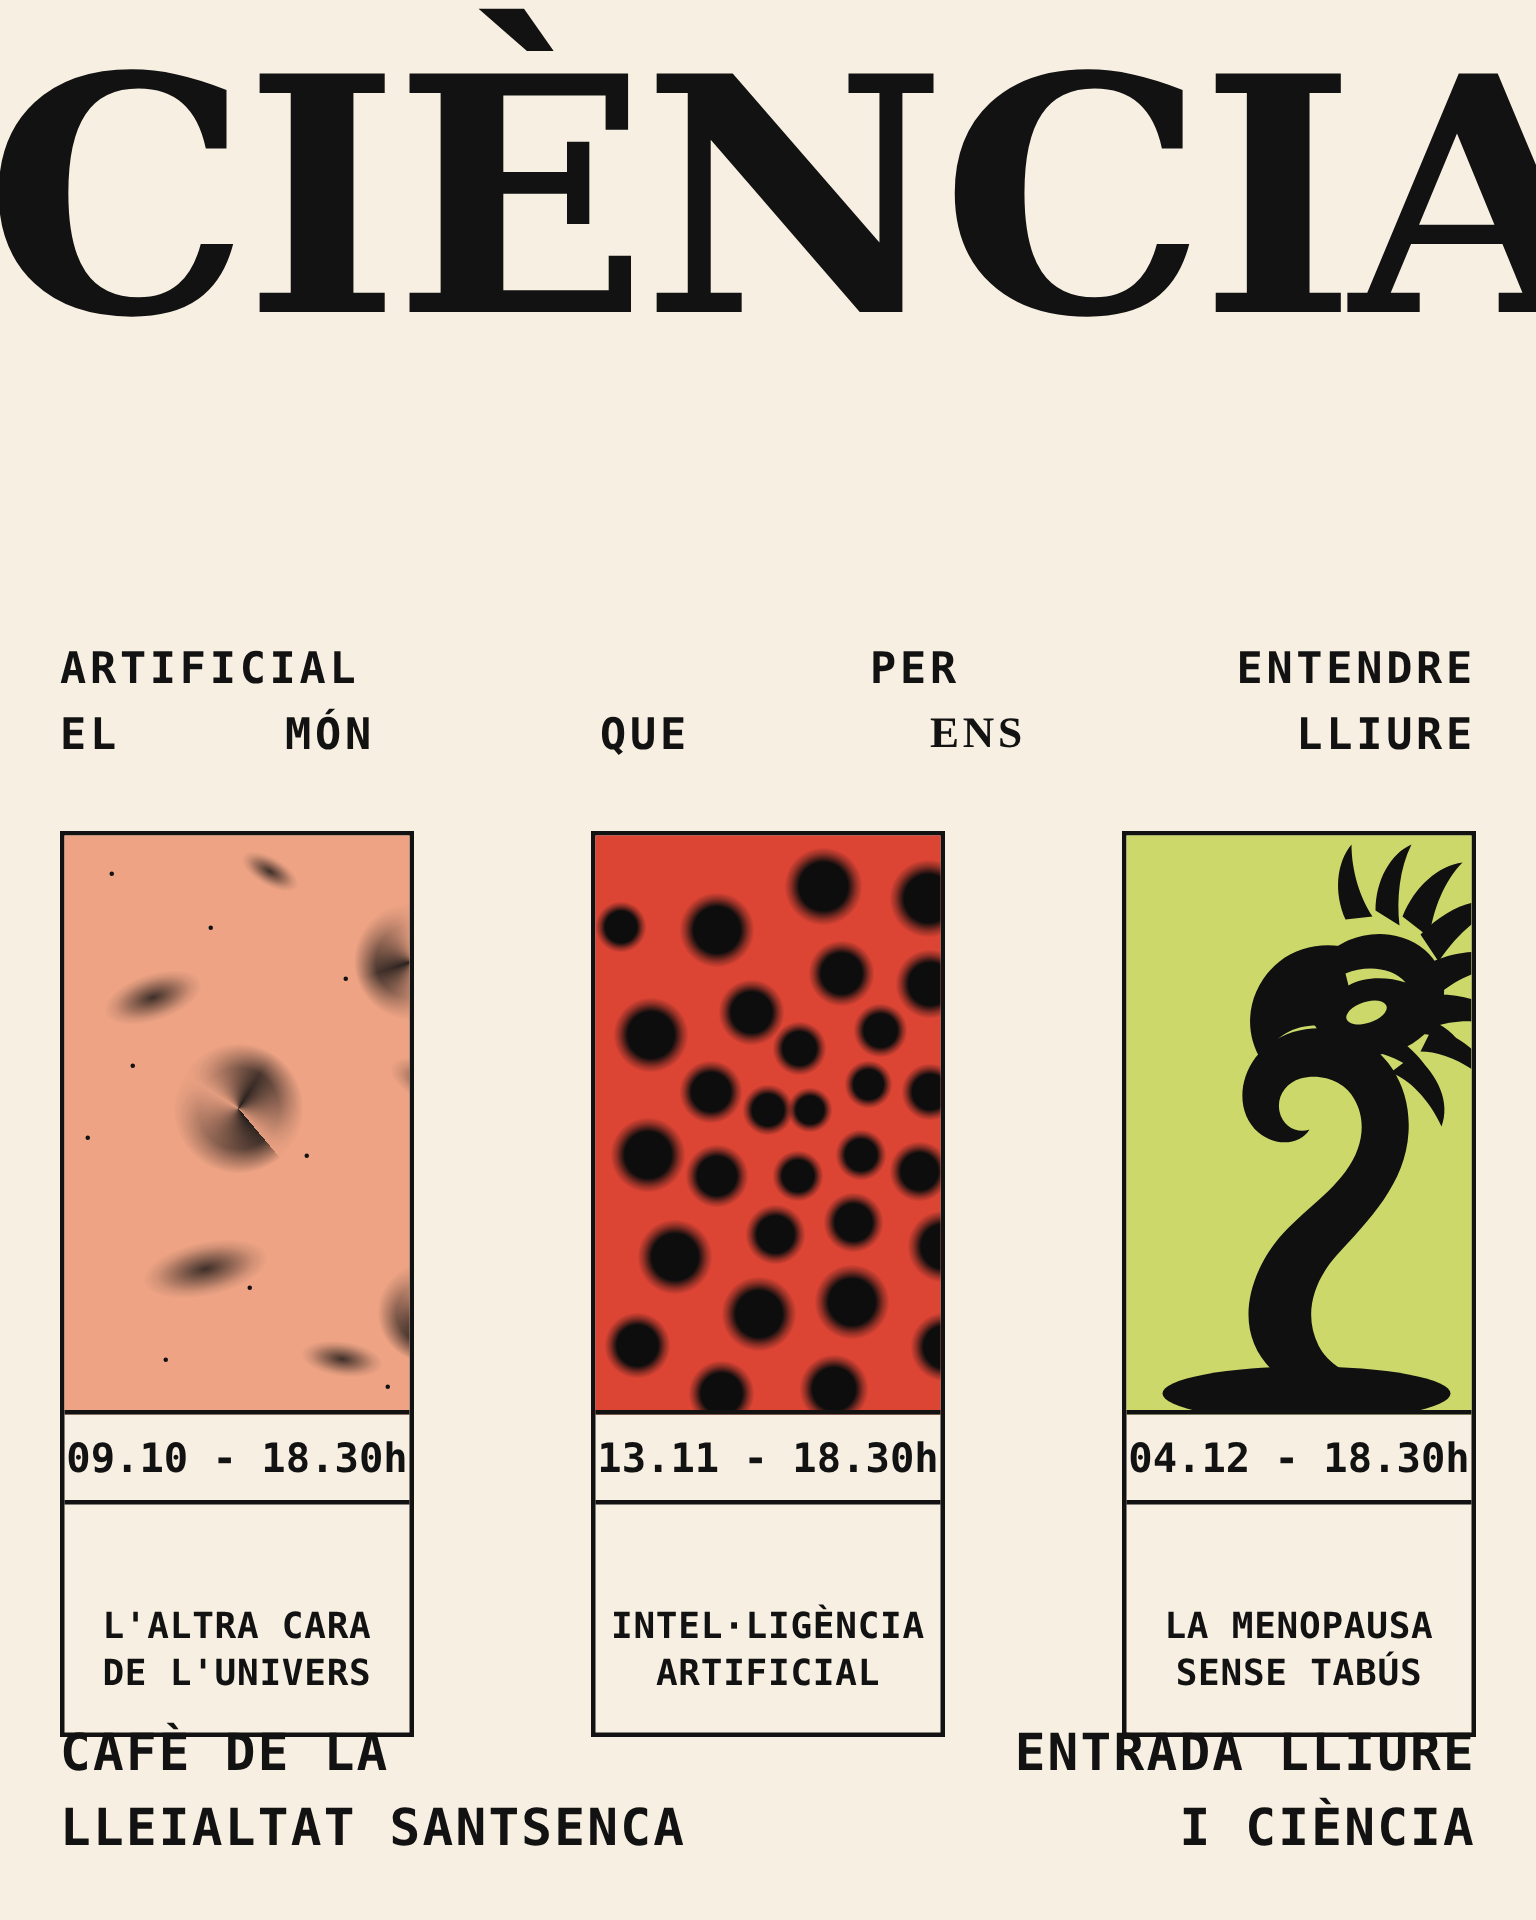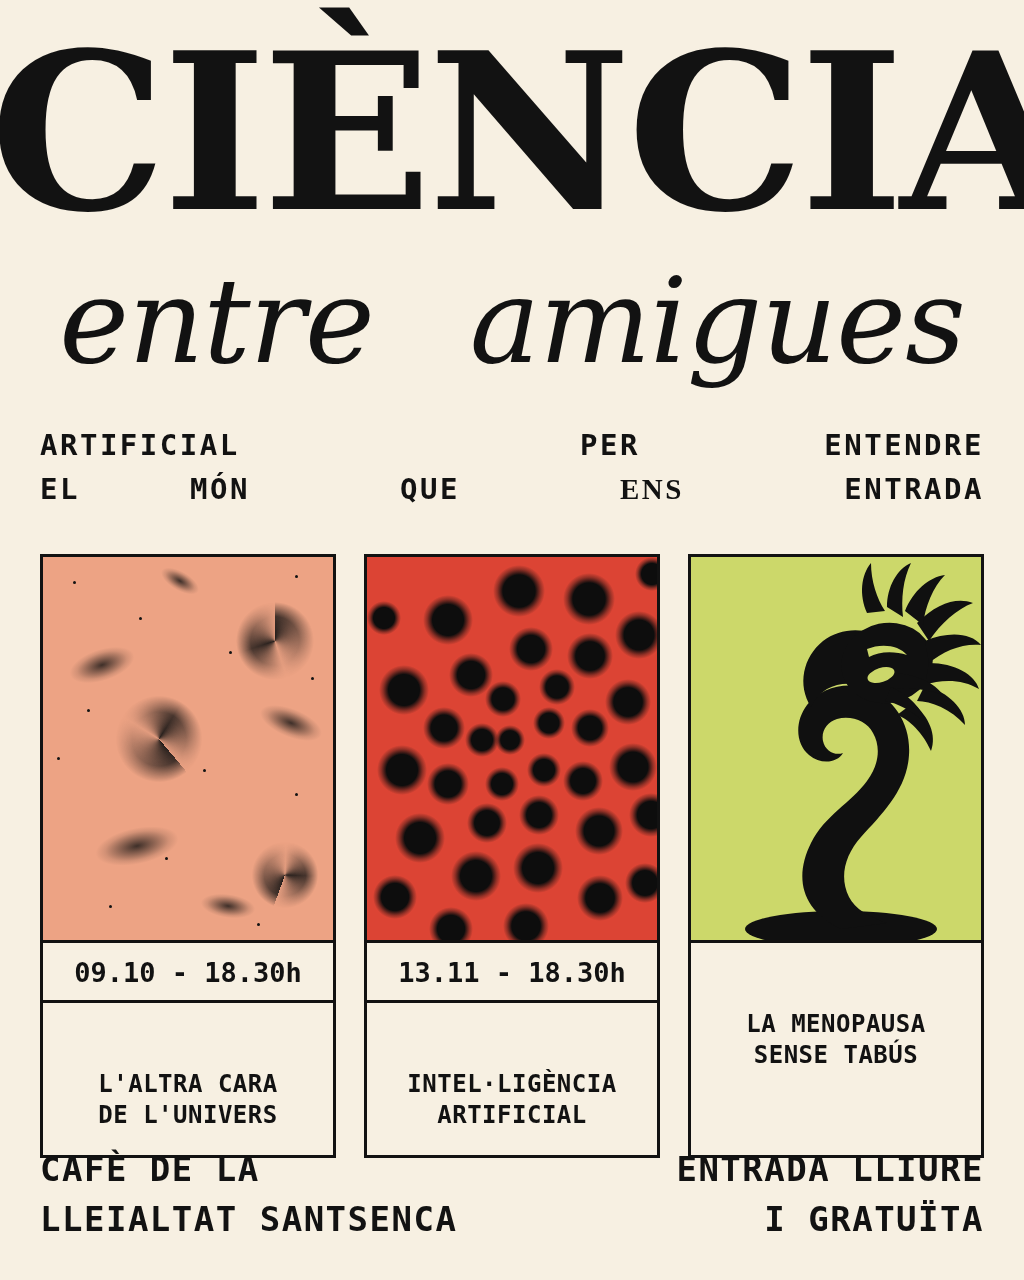--- a/index.html
+++ b/index.html
@@ -82,21 +82,21 @@
   
   .cards {
     position: absolute;
     top: 554px;
     left: 40px;
     width: 944px;
     display: flex;
     justify-content: space-between;
   }
   .card {
-    width: 296px;
+    width: 236px;
     border: 3px solid #121212;
     background: #f7f0e2;
     box-sizing: border-box;
     display: flex;
     flex-direction: column;
   }
   .card-art {
     height: 383px;
     border-bottom: 3px solid #121212;
     position: relative;
@@ -177,36 +177,33 @@
   .footer .left { text-align: left; white-space: pre-line; }
   .footer .right { text-align: right; white-space: pre-line; }
 </style>
 </head>
 <body>
 
 <div class="poster">
 
   <div class="title-main">CIÈNCIA</div>
 
-  <div class="title-script">
-    <span class="w1">entre</span><span class="w2">amigues</span>
-  </div>
 
   <div class="subtitle">
     <div class="sub-row r1">
       <span class="cell c1">ARTIFICIAL</span>
       <span class="cell c2">PER</span>
       <span class="cell c3">ENTENDRE</span>
     </div>
     <div class="sub-row r2">
       <span class="cell c1">EL</span>
       <span class="cell c2">MÓN</span>
       <span class="cell c3">QUE</span>
       <span class="cell c4">ENS</span>
-      <span class="cell c5">ENTRADA</span>
+      <span class="cell c5">LLIURE</span>
     </div>
   </div>
 
   <div class="cards">
 
     <div class="card">
       <div class="card-art art-peach">
         <div class="swirl" style="left:178px;top:30px;width:108px;height:108px;"></div>
         <div class="swirl" style="left:56px;top:122px;width:120px;height:120px;transform:rotate(140deg);"></div>
         <div class="swirl" style="left:196px;top:272px;width:92px;height:92px;transform:rotate(200deg);"></div>
@@ -307,26 +304,27 @@
             <path d="M206 116 C 226 118 244 126 252 138 C 236 132 216 130 202 132 Z"></path>
             <path d="M200 130 C 218 138 232 152 234 166 C 222 154 206 146 194 144 Z"></path>
           </g>
           <g fill="#ccd86a">
 
             <path d="M176 92 C 190 86 208 88 216 98 C 204 94 188 94 178 100 Z"></path>
             <ellipse cx="190" cy="118" rx="14" ry="7" transform="rotate(-18 190 118)"></ellipse>
           </g>
         </svg>
       </div>
+      <div class="card-date">04.12 - 18.30h</div>
       <div class="card-title">LA MENOPAUSA
 SENSE TABÚS</div>
     </div>
 
   </div>
 
   <div class="footer">
     <div class="left">CAFÈ DE LA
 LLEIALTAT SANTSENCA</div>
     <div class="right">ENTRADA LLIURE
-I GRATUÏTA</div>
+I CIÈNCIA</div>
   </div>
 
 </div>
 
 </body></html>

